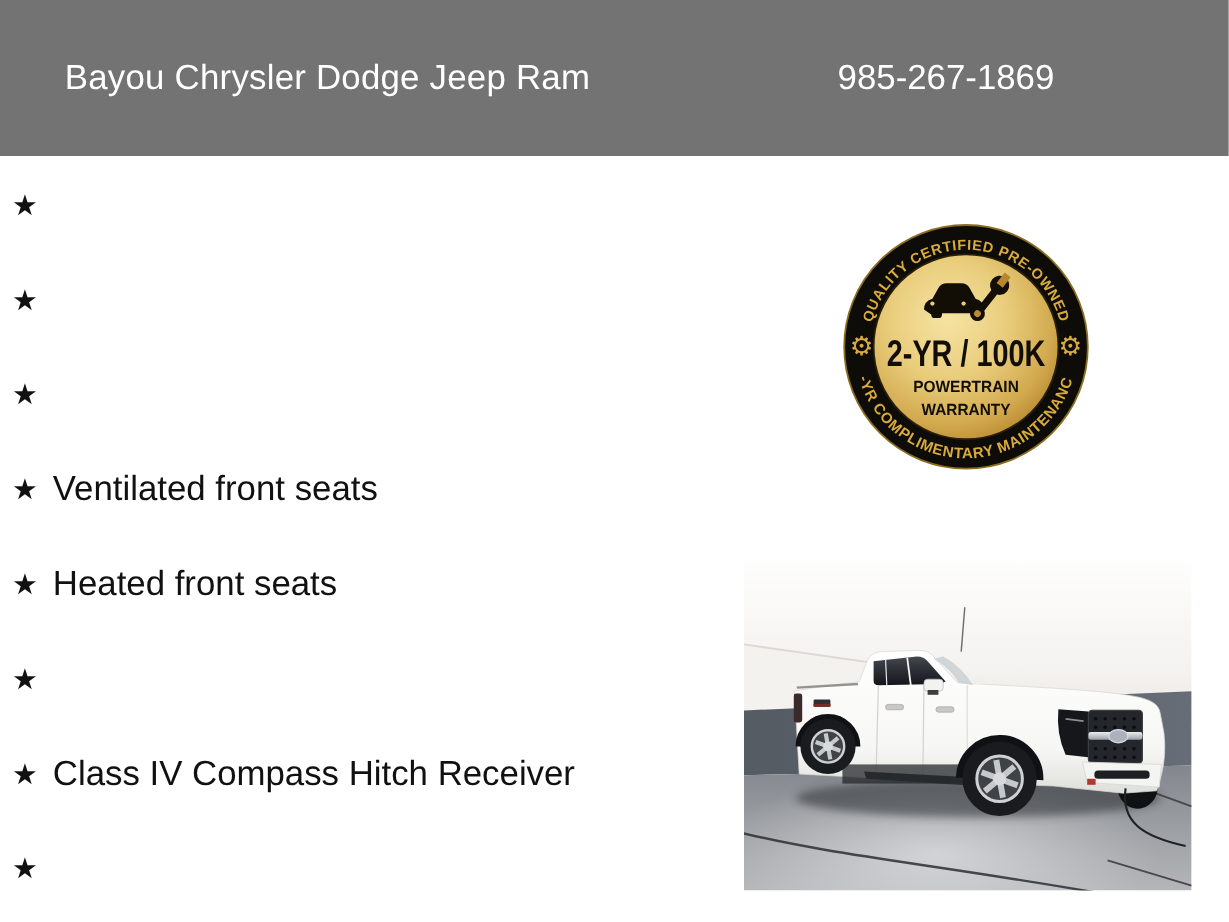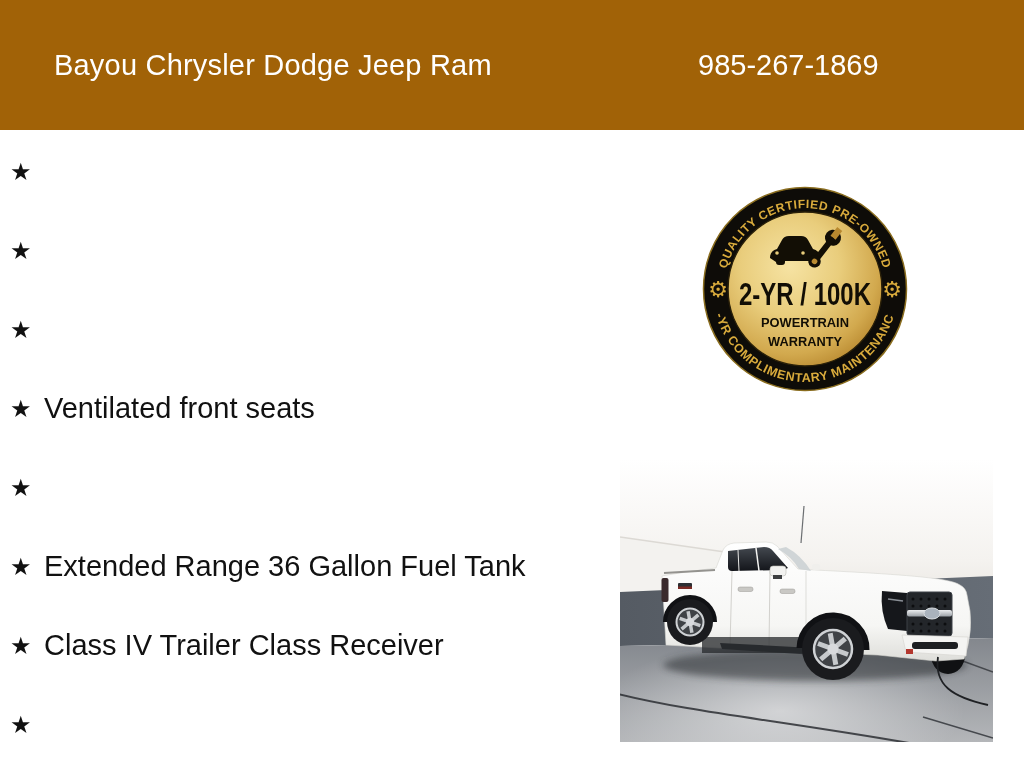--- a/index.html
+++ b/index.html
@@ -1,21 +1,21 @@
 <!DOCTYPE html>
 <html><head>
 <meta charset="utf-8">
 <style>
   * { margin:0; padding:0; box-sizing:border-box; }
   html,body { width:1024px; height:768px; background:#ffffff; overflow:hidden;
               font-family:"Liberation Sans","DejaVu Sans",sans-serif; }
   .page { position:relative; width:1024px; height:768px; background:#fff; }
 
   .header-bar { position:absolute; left:0; top:0; width:1024px; height:130px;
-                background:#a16207; }
+                background:#737373; }
   .dealer-name { position:absolute; left:54px; top:0; height:130px; display:flex;
                  align-items:center; color:#fff; font-size:29px; letter-spacing:0.2px; }
   .dealer-phone { position:absolute; left:698px; top:0; height:130px; display:flex;
                   align-items:center; color:#fff; font-size:29px; }
 
   ul.feature-list { position:absolute; left:0; top:132px; list-style:none; width:600px; }
   ul.feature-list li { height:79px; display:flex; align-items:center;
                        padding-left:10px; font-size:29px; color:#111; }
   .star { display:inline-block; width:34px; font-size:24px; color:#111; }
 
@@ -42,28 +42,28 @@
       </li>
     <li>
         <span class="star">★</span>
       </li>
     <li>
         <span class="star">★</span>
         <span>Ventilated front seats</span>
       </li>
     <li>
         <span class="star">★</span>
-      </li>
-    <li>
-        <span class="star">★</span>
-        <span>Extended Range 36 Gallon Fuel Tank</span>
-      </li>
-    <li>
-        <span class="star">★</span>
-        <span>Class IV Trailer Class Receiver</span>
+        <span>Heated front seats</span>
+      </li>
+    <li>
+        <span class="star">★</span>
+      </li>
+    <li>
+        <span class="star">★</span>
+        <span>Class IV Compass Hitch Receiver</span>
       </li>
     <li>
         <span class="star">★</span>
       </li>
   </ul>
 
   <div class="badge-wrap">
     <svg width="206" height="206" viewBox="0 0 206 206">
       <defs>
         <radialGradient id="gInner" gradientUnits="userSpaceOnUse" cx="88" cy="80" r="110">

